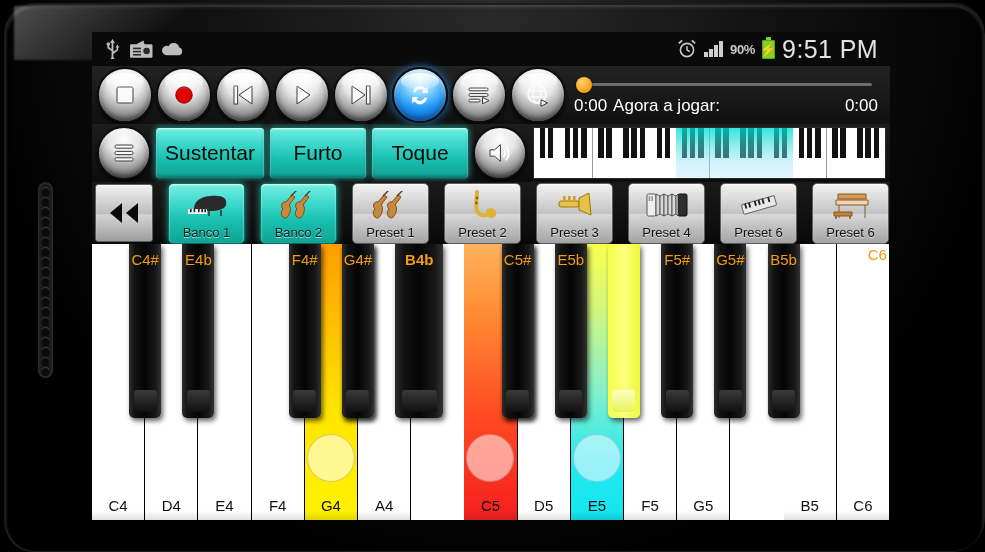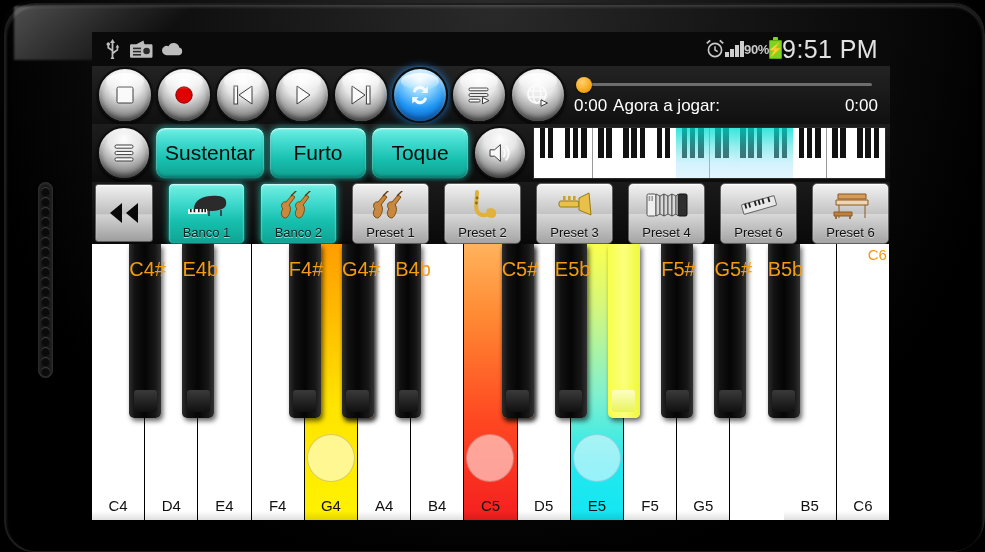--- a/index.html
+++ b/index.html
@@ -25,21 +25,21 @@
     background:#0b0b0b;box-shadow:inset 0 1px 1px rgba(255,255,255,.22);}
 
   
   #screen{position:absolute;left:92px;top:32px;width:798px;height:488px;
     background:#0b0b0b;overflow:hidden;}
 
   
   #statusbar{position:relative;height:34px;background:#0a0a0a;
     display:flex;align-items:center;}
   .sb-left{display:flex;align-items:center;gap:9px;padding-left:12px;}
-  .sb-right{margin-left:auto;display:flex;align-items:center;padding-right:12px;}
+  .sb-right{margin-left:auto;display:flex;align-items:center;gap:7px;padding-right:12px;}
   .sb-ico{display:block;}
   .sb-pct{color:#c9c9c9;font-size:13px;font-weight:bold;letter-spacing:-.3px;}
   .sb-clock{color:#e2e2e2;font-size:25px;letter-spacing:.4px;}
   .batt{width:13px;height:19px;background:#7ed321;border-radius:2px;position:relative;
     box-shadow:inset 0 0 0 1px #5da516;}
   .batt:before{content:"";position:absolute;left:4px;top:-3px;width:5px;height:3px;background:#7ed321;border-radius:1px 1px 0 0;}
   .batt span{position:absolute;left:0;top:0;right:0;bottom:0;display:flex;align-items:center;justify-content:center;
     color:#0d2b00;font-size:13px;line-height:1;font-weight:bold;}
   .bars{display:flex;align-items:flex-end;gap:1.5px;height:16px;}
   .bars i{width:3.5px;background:#cfcfcf;display:block;}
@@ -71,21 +71,21 @@
   .tl-track .thumb{position:absolute;left:2px;top:0px;width:16px;height:16px;border-radius:50%;
     background:radial-gradient(circle at 38% 32%,#ffd071,#f5a20a 70%,#c97c00);
     box-shadow:0 1px 2px rgba(0,0,0,.7);}
   .tl-times{display:flex;align-items:baseline;margin-top:5px;color:#fff;font-size:17px;}
   .tl-times .left{white-space:nowrap;}
   .tl-times .right{margin-left:auto;}
 
   
   #row-mode{position:relative;height:58px;background:linear-gradient(#1d1d1d,#0c0c0c);
     display:flex;align-items:center;padding-left:5px;}
-  .cbtn{height:50px;border-radius:10px;margin-left:4px;display:flex;align-items:center;justify-content:center;
+  .cbtn{height:50px;border-radius:4px;margin-left:4px;display:flex;align-items:center;justify-content:center;
     color:#0a0a0a;font-size:21px;
     background:linear-gradient(#6ff0e4 0%,#3fd9cd 30%,#17bfae 64%,#0f9f90 100%);
     box-shadow:0 0 6px rgba(60,230,215,.55), inset 0 1px 2px rgba(255,255,255,.85), inset 0 -2px 3px rgba(0,0,0,.3);
     border:1px solid #0c5f56;}
   .cbtn.w1{width:108px}.cbtn.w2{width:96px}.cbtn.w3{width:96px}
   .mini-btn{width:50px;height:50px;border-radius:50%;position:relative;flex:0 0 auto;
     background:radial-gradient(circle at 50% 22%,#fdfdfd 0%,#e6e6e6 34%,#a0a0a0 62%,#636363 86%,#3c3c3c 100%);
     box-shadow:0 2px 3px rgba(0,0,0,.85), inset 0 -3px 5px rgba(0,0,0,.45), inset 0 2px 3px rgba(255,255,255,.9);
     border:2px solid #0d0d0d;display:flex;align-items:center;justify-content:center;}
 
@@ -137,22 +137,22 @@
     left:50%;transform:translateX(-50%);bottom:38px;}
   .touch.y{background:rgba(255,255,235,.62);border:1px solid rgba(170,150,40,.45);}
   .touch.r{background:rgba(255,220,215,.66);border:1px solid rgba(180,70,70,.4);}
   .touch.c{background:rgba(232,248,255,.6);border:1px solid rgba(110,170,200,.45);}
 
   .bkey{position:absolute;top:0;height:174px;border-radius:0 0 5px 5px;
     background:linear-gradient(90deg,#2d2d2d 0%,#121212 18%,#050505 50%,#171717 82%,#323232 100%);
     box-shadow:2px 3px 5px rgba(0,0,0,.6);box-sizing:border-box;}
   .bkey:after{content:"";position:absolute;left:14%;right:14%;bottom:6px;height:22px;border-radius:3px;
     background:linear-gradient(#3a3a3a,#101010);}
-  .bkey .blab{position:absolute;left:0;right:0;top:14px;text-align:center;
-    font-size:20px;color:#f39c12;}
+  .bkey .blab{position:absolute;left:0;right:0;top:7px;text-align:center;
+    font-size:15px;color:#f39c12;}
   .bkey.on{background:linear-gradient(90deg,#ffb300,#ffc61a 50%,#ffa800);}
   .bkey.on:after{background:linear-gradient(#ffe57a,#ffbe2e);}
   .bkey.on2{background:linear-gradient(90deg,#f6ff4a,#fbff7d 50%,#eff93a);}
   .bkey.on2:after{background:linear-gradient(#fdffc4,#e9f45a);}
 
   .nolab{position:absolute;}
 </style>
 </head>
 <body>
 
@@ -545,23 +545,20 @@
           <div class="wkey" style="left: 159.6px; width: 53.2px;">
             <div class="wlab">F4</div>
           </div>
           <div class="wkey yellow" style="left: 212.8px; width: 53.2px;">
             <div class="touch y"></div>
             <div class="wlab">G4</div>
           </div>
           <div class="wkey" style="left: 266px; width: 53.2px;">
             <div class="wlab">A4</div>
           </div>
-          <div class="wkey" style="left: 319.2px; width: 53.2px;">
-            <div class="wlab">B4</div>
-          </div>
           <div class="wkey red" style="left: 372.4px; width: 53.2px;">
             <div class="touch r"></div>
             <div class="wlab">C5</div>
           </div>
           <div class="wkey" style="left: 425.6px; width: 53.2px;">
             <div class="wlab">D5</div>
           </div>
           <div class="wkey cyan" style="left: 478.8px; width: 53.2px;">
             <div class="touch c"></div>
             <div class="wlab">E5</div>
@@ -584,21 +581,21 @@
           <div class="bkey" style="left: 90.44px; width: 31.92px;">
             <div class="blab">E4b</div>
           </div>
           <div class="bkey" style="left: 196.84px; width: 31.92px;">
             <div class="blab">F4#</div>
           </div>
           <div class="bkey on" style="left: 250.04px; width: 31.92px;"></div>
           <div class="bkey" style="left: 250.04px; width: 31.92px;">
             <div class="blab">G4#</div>
           </div>
-          <div class="bkey" style="left: 303.24px; width: 26px;">
+          <div class="bkey" style="left: 303.24px; width: 48px; font-weight: bold;">
             <div class="blab">B4b</div>
           </div>
           <div class="bkey on" style="left: 409.64px; width: 31.92px;"></div>
           <div class="bkey" style="left: 409.64px; width: 31.92px;">
             <div class="blab">C5#</div>
           </div>
           <div class="bkey" style="left: 462.84px; width: 31.92px;">
             <div class="blab">E5b</div>
           </div>
           <div class="bkey on2" style="left: 516.04px; width: 31.92px;"></div>

